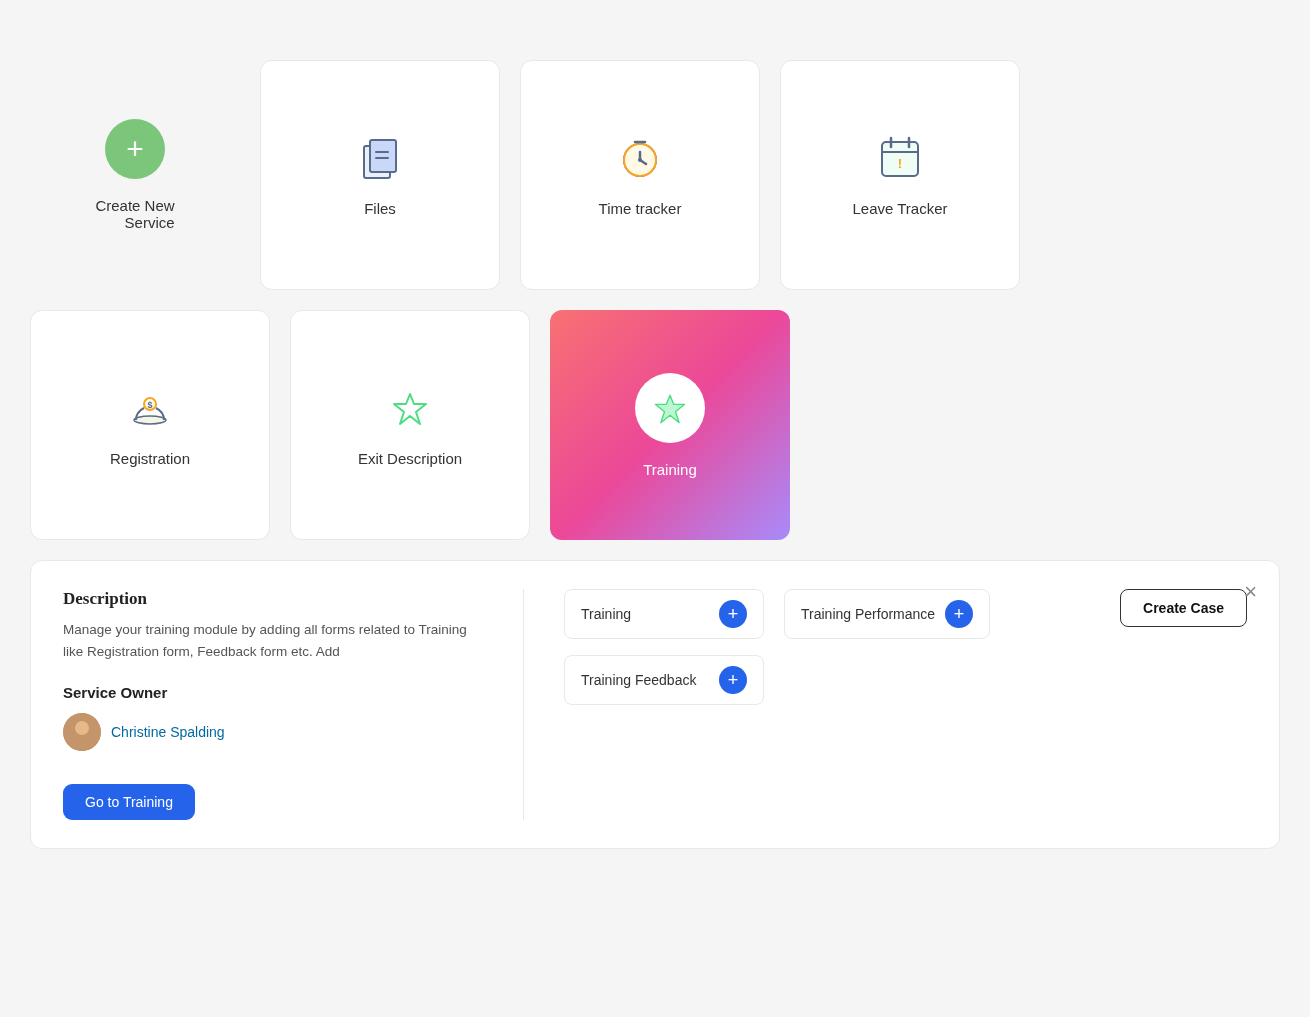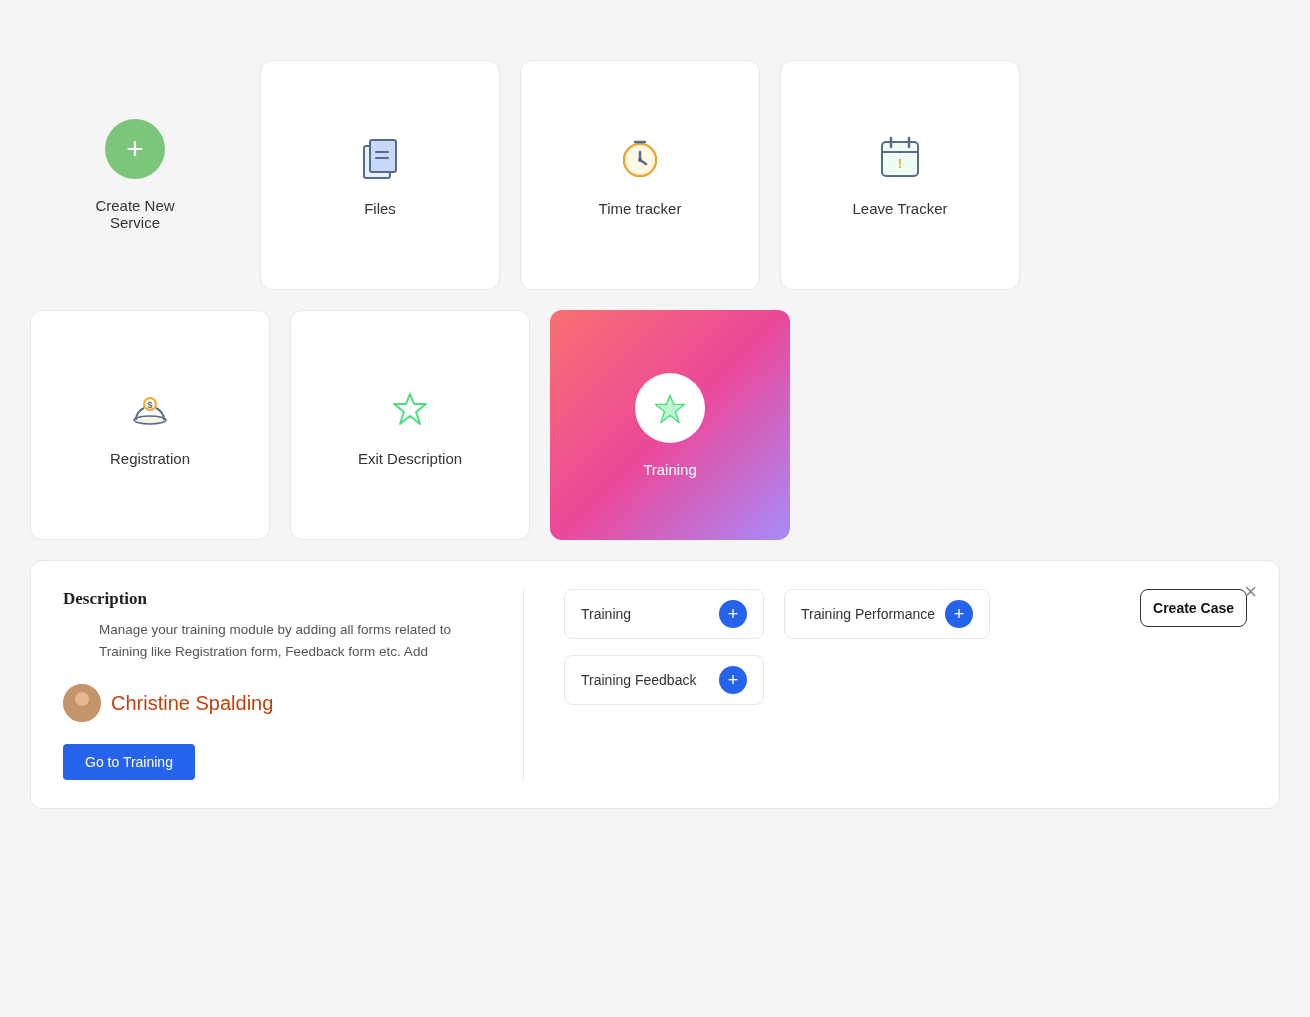--- a/index.html
+++ b/index.html
@@ -44,21 +44,21 @@
     }
     .card-icon-wrapper {
       margin-bottom: 18px;
       display: flex;
       align-items: center;
       justify-content: center;
     }
     .card-label {
       font-size: 15px;
       color: #333;
-      text-align: center;
+      text-align: right;
       font-weight: 400;
     }
     
     .create-circle {
       width: 60px;
       height: 60px;
       background: #7bc67a;
       border-radius: 50%;
       display: flex;
       align-items: center;
@@ -108,21 +108,20 @@
       font-weight: 700;
       color: #222;
       margin-bottom: 10px;
       font-family: Liberation Serif, serif;
     }
     .panel-description-text {
       font-size: 13.5px;
       color: #555;
       line-height: 1.6;
       margin-bottom: 22px;
-      margin-left: 36px;
     }
     .service-owner-label {
       font-size: 15px;
       font-weight: 700;
       color: #222;
       margin-bottom: 12px;
     }
     .owner-row {
       display: flex;
       align-items: center;
@@ -134,32 +133,33 @@
       height: 38px;
       border-radius: 50%;
       background: #c4956a;
       overflow: hidden;
       display: flex;
       align-items: center;
       justify-content: center;
       font-size: 18px;
     }
     .owner-name {
-      font-size: 20px;
-      color: #c2410c;
+      font-size: 14px;
+      color: #0369a1;
     }
     .goto-btn {
       background: #2563eb;
       color: #fff;
       border: none;
-      border-radius: 4px;
+      border-radius: 9px;
       padding: 10px 22px;
       font-size: 14px;
       font-weight: 500;
       cursor: pointer;
+      margin-top: 11px;
     }
     .panel-divider {
       width: 1px;
       background: #e8e8e8;
       align-self: stretch;
     }
     .panel-right {
       flex: 1;
       display: flex;
       flex-direction: column;
@@ -207,21 +207,21 @@
       border: none;
       font-size: 22px;
       color: #888;
       cursor: pointer;
     }
     .create-case-btn {
       background: #fff;
       color: #111;
       border: 1.5px solid #333;
       border-radius: 8px;
-      padding: 10px 12px;
+      padding: 10px 22px;
       font-size: 14px;
       font-weight: 600;
       cursor: pointer;
       align-self: flex-start;
     }
     
     .icon-svg {
       width: 48px;
       height: 48px;
     }
@@ -320,20 +320,21 @@
       </div>
     </div>
 
     <div class="bottom-panel">
       <button class="close-btn">×</button>
 
       <div class="panel-left">
         <div class="panel-description-title">Description</div>
         <div class="panel-description-text">Manage your training module by adding all forms related to Training like Registration form, Feedback form etc. Add</div>
 
+        <div class="service-owner-label">Service Owner</div>
         <div class="owner-row">
           <div class="owner-avatar">
             <svg width="38" height="38" viewBox="0 0 38 38">
               <circle cx="19" cy="19" r="19" fill="#c4956a"></circle>
               <ellipse cx="19" cy="15" rx="7" ry="7" fill="#e8b88a"></ellipse>
               <ellipse cx="19" cy="32" rx="12" ry="9" fill="#c4956a"></ellipse>
             </svg>
           </div>
           <span class="owner-name">Christine Spalding</span>
         </div>

